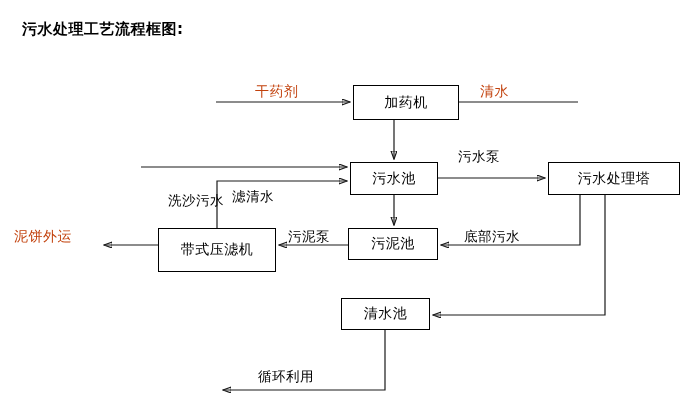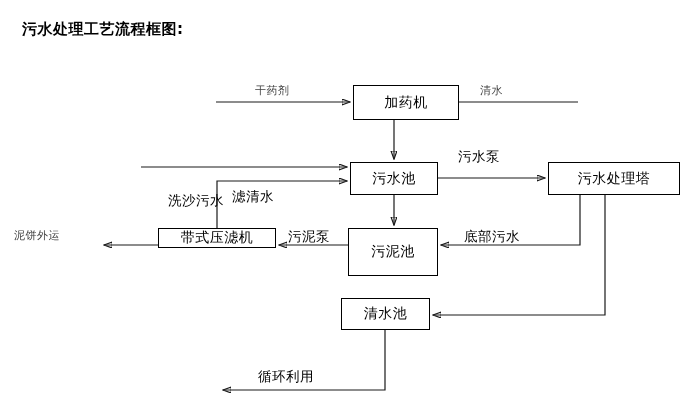--- a/index.html
+++ b/index.html
@@ -48,22 +48,22 @@
   .edge-label {
     position: absolute;
     font-size: 13.5px;
     color: #000;
     white-space: nowrap;
     letter-spacing: 0.5px;
     background: transparent;
   }
   .term-label {
     position: absolute;
-    font-size: 11px;
-    color: #404040;
+    font-size: 14px;
+    color: #c2410c;
     white-space: nowrap;
     letter-spacing: 0.5px;
   }
   svg.wires {
     position: absolute;
     left: 0; top: 0;
     width: 700px;
     height: 420px;
     pointer-events: none;
   }
@@ -117,25 +117,25 @@
   </div>
 
   <div class="node" style="left:350px; top:162px; width:88px; height:33px;">
     <span>污水池</span>
   </div>
 
   <div class="node" style="left:548px; top:162px; width:132px; height:33px;">
     <span>污水处理塔</span>
   </div>
 
-  <div class="node" style="left:158px; top:228px; width:118px; height:20px;">
+  <div class="node" style="left:158px; top:228px; width:118px; height:44px;">
     <span>带式压滤机</span>
   </div>
 
-  <div class="node" style="left:348px; top:228px; width:90px; height:48px;">
+  <div class="node" style="left:348px; top:228px; width:90px; height:32px;">
     <span>污泥池</span>
   </div>
 
   <div class="node" style="left:341px; top:298px; width:89px; height:32px;">
     <span>清水池</span>
   </div>
 
   <div class="term-label" style="left:255px; top:83px;">干药剂</div>
 
   <div class="term-label" style="left:480px; top:83px;">清水</div>

